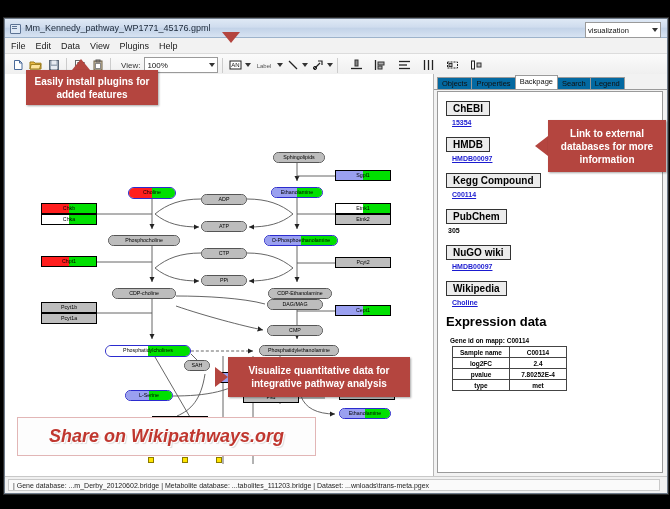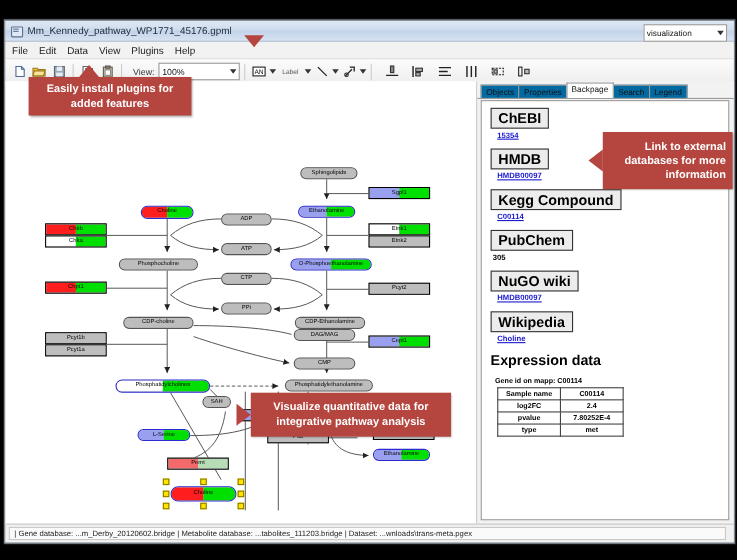--- a/index.html
+++ b/index.html
@@ -58,21 +58,21 @@
   .handles .h{position:absolute;width:4px;height:4px;background:#ffe400;border:1px solid #8a7a00;}
 
   
   .tabs{display:flex;align-items:flex-end;height:15px;padding-left:3px;background:#f2f2f2;
         border-bottom:1px solid #9a9a9a;}
   .tab{font-size:7.5px;color:#111;padding:1px 4px 1px 4px;border:1px solid #9a9a9a;border-bottom:none;
        background:#0369a1;margin-right:-1px;height:12px;box-sizing:border-box;}
   .tab.active{background:#fff;height:14px;position:relative;z-index:2;}
   .backpage{position:absolute;left:3px;top:17px;right:4px;bottom:4px;background:#fff;border:1px solid #9a9a9a;
             overflow:hidden;padding:6px 0 0 8px;}
-  .db-head{display:inline-block;border:1px solid #333;background:#ececec;font-size:13px;font-weight:bold;
+  .db-head{display:inline-block;border:1px solid #333;background:#ececec;font-size:10px;font-weight:bold;
            color:#000;padding:1px 6px;margin-bottom:3px;}
   .db-link{font-size:7px;color:#1a1ad0;text-decoration:underline;font-weight:bold;margin:0 0 8px 6px;display:block;}
   .db-plain{font-size:7px;color:#000;margin:0 0 8px 2px;display:block;font-weight:bold;}
   .exp-title{font-size:13px;font-weight:bold;color:#000;margin:4px 0 8px 0;}
   .gene-id{font-size:6.5px;font-weight:bold;color:#000;margin:0 0 2px 4px;}
   table.exp{border-collapse:collapse;margin-left:6px;}
   table.exp td{border:1px solid #444;font-size:6.5px;color:#000;text-align:center;padding:1.5px 4px;
                font-weight:bold;min-width:48px;}
 
   
@@ -517,22 +517,25 @@
       </div>
     </div>
 
     <div class="statusbar">
       <div class="status-text">| Gene database: ...m_Derby_20120602.bridge | Metabolite database: ...tabolites_111203.bridge | Dataset: ...wnloads\trans-meta.pgex</div>
     </div>
   </div>
 
   <div class="arrow-down" style="left:222px;top:32px;"></div>
 
-  <div class="ann" style="left:26px;top:70px;width:148px;height:35px;">Easily install plugins for added features</div>
+  <div class="ann" style="left:26px;top:70px;width:132px;height:35px;">Easily install plugins for added features</div>
   <div class="arrow-up" style="left:72px;top:59px;"></div>
 
-  <div class="ann" style="left:548px;top:120px;width:118px;height:52px;text-align:right;">Link  to external databases  for more information</div>
+  <div class="ann" style="left:548px;top:120px;width:118px;height:52px;">Link  to external databases  for more information</div>
   <div class="arrow-left" style="left:535px;top:136px;"></div>
 
   <div class="ann" style="left:228px;top:357px;width:182px;height:40px;">Visualize quantitative data  for integrative pathway analysis</div>
   <div class="arrow-right" style="left:215px;top:367px;"></div>
 
+  <div class="share">
+    <span>Share on Wikipathways.org</span>
+  </div>
 </div>
 
 </body></html>

